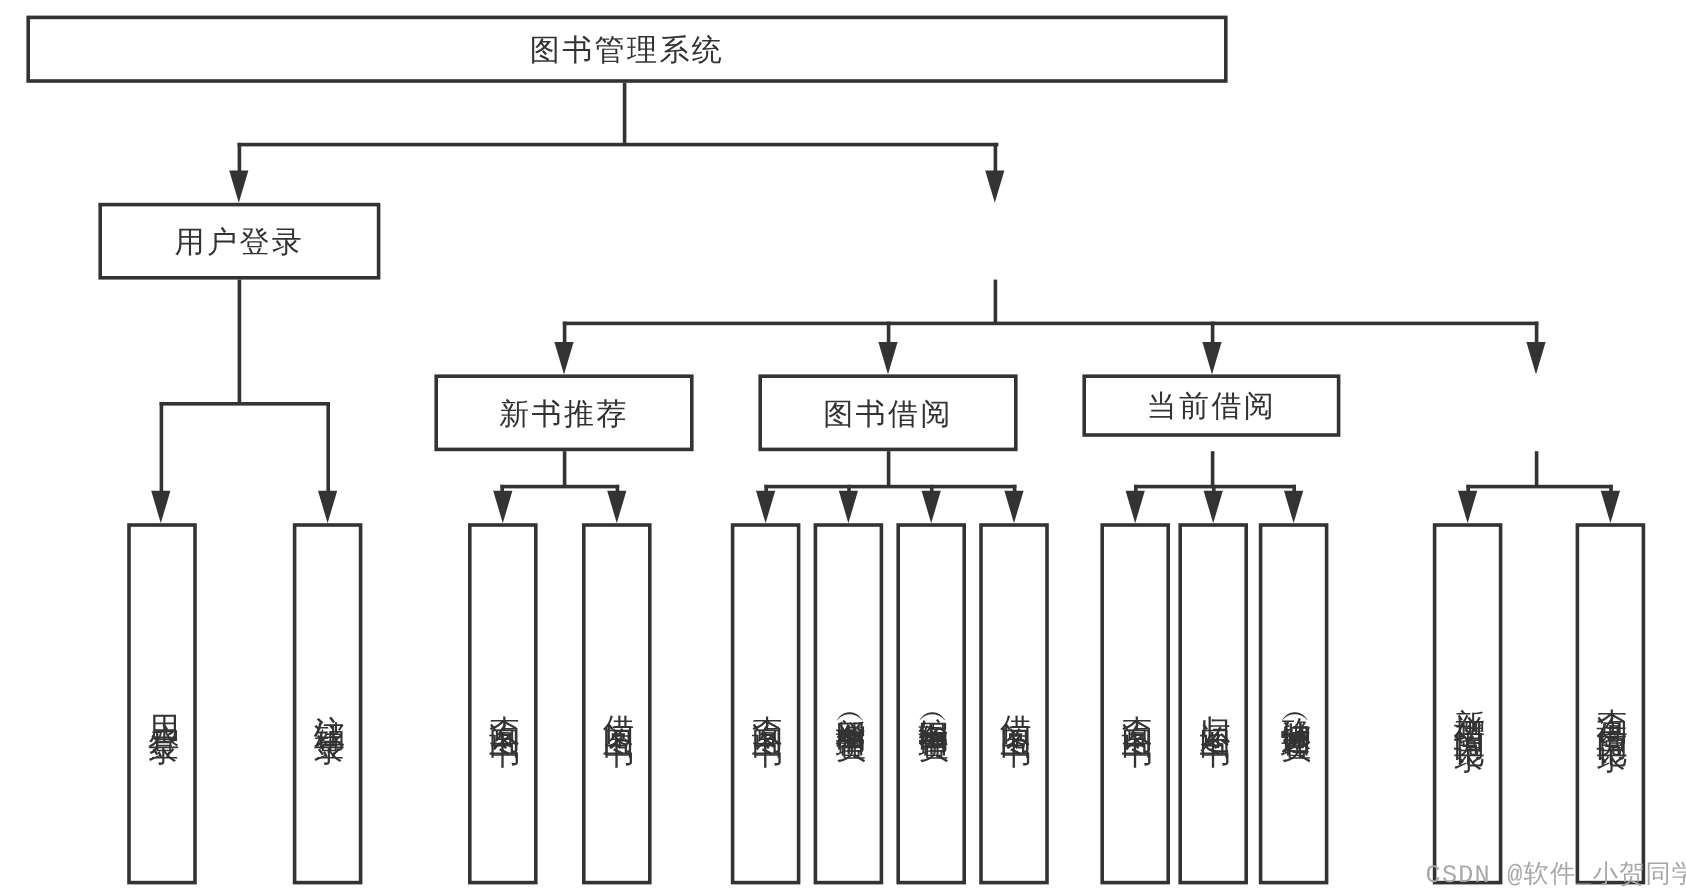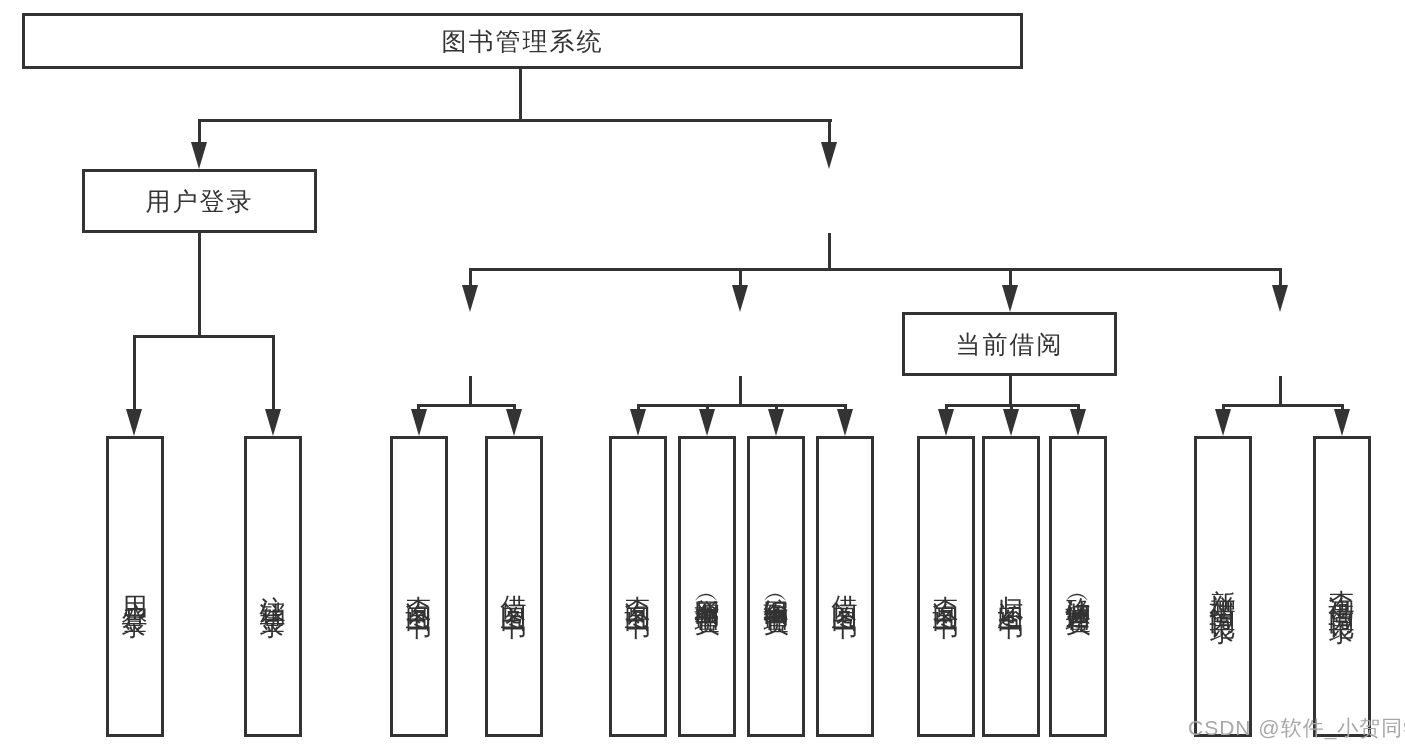--- a/index.html
+++ b/index.html
@@ -1,21 +1,21 @@
 <!DOCTYPE html>
 <html><head>
 <meta charset="utf-8">
 <style>
   html, body { margin: 0; padding: 0; background: #ffffff; }
   .canvas {
     position: relative;
     width: 1405px;
     height: 747px;
     background: #ffffff;
-    font-family: Liberation Sans, sans-serif;
+    font-family: Liberation Mono, monospace;
     overflow: hidden;
   }
   .box {
     position: absolute;
     box-sizing: border-box;
     border: 3px solid #333333;
     background: #ffffff;
     display: flex;
     align-items: center;
     justify-content: center;
@@ -79,21 +79,27 @@
   <div class="line" style="left:469px; top:268px; width:813px; height:3px;"></div>
   <div class="line" style="left:469px; top:268px; width:3px; height:22px;"></div>
   <div class="line" style="left:739px; top:268px; width:3px; height:22px;"></div>
   <div class="line" style="left:1009px; top:268px; width:3px; height:22px;"></div>
   <div class="line" style="left:1279px; top:268px; width:3px; height:22px;"></div>
   <div class="arrow" style="left:462px; top:285px;"></div>
   <div class="arrow" style="left:732px; top:285px;"></div>
   <div class="arrow" style="left:1002px; top:285px;"></div>
   <div class="arrow" style="left:1272px; top:285px;"></div>
 
-  <div class="box h-box" style="left:902px; top:312px; width:215px; height:64px;">
+  <div class="box h-box" style="left:362px; top:312px; width:216px; height:64px;">
+    <span>新书推荐</span>
+  </div>
+  <div class="box h-box" style="left:632px; top:312px; width:216px; height:64px;">
+    <span>图书借阅</span>
+  </div>
+  <div class="box h-box" style="left:902px; top:312px; width:215px; height:52px;">
     <span>当前借阅</span>
   </div>
 
   <div class="line" style="left:469px; top:376px; width:3px; height:30px;"></div>
   <div class="line" style="left:417px; top:404px; width:99px; height:3px;"></div>
   <div class="line" style="left:417px; top:404px; width:3px; height:10px;"></div>
   <div class="line" style="left:513px; top:404px; width:3px; height:10px;"></div>
   <div class="arrow" style="left:411px; top:409px;"></div>
   <div class="arrow" style="left:506px; top:409px;"></div>
 

